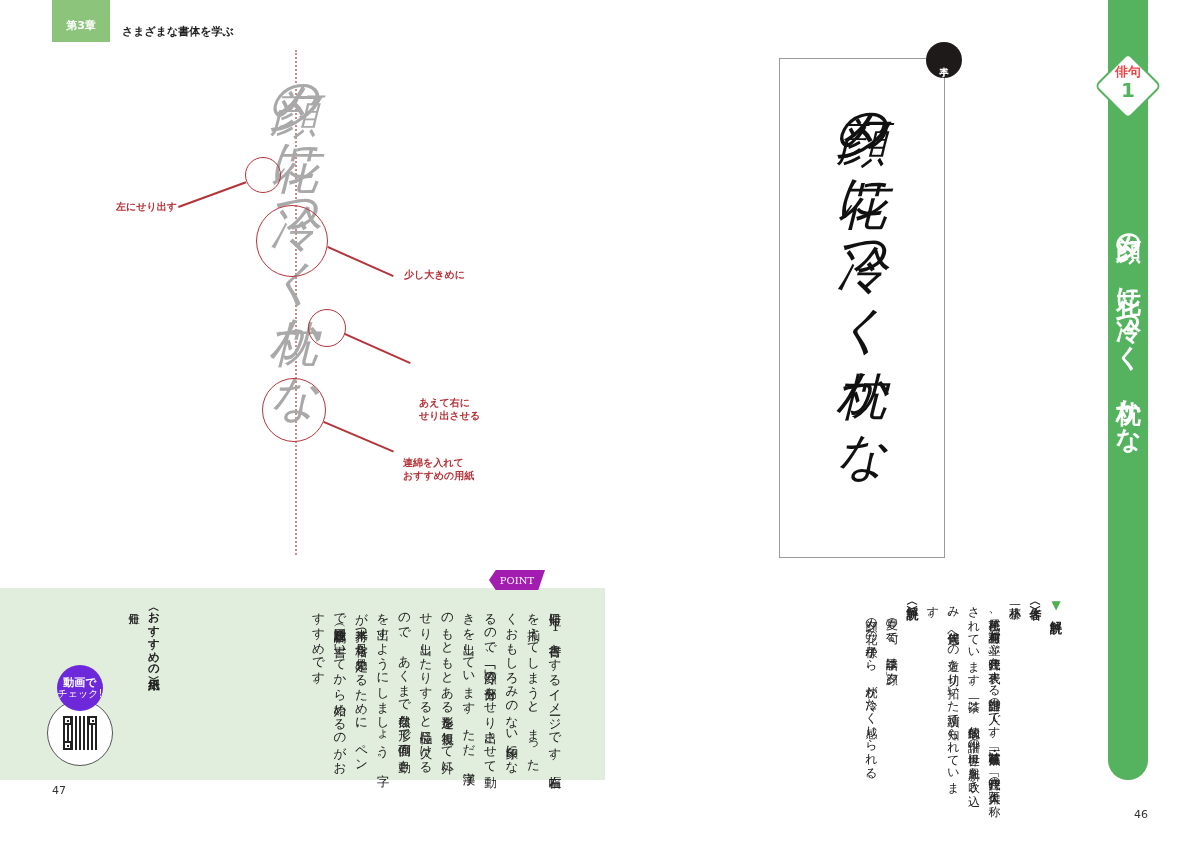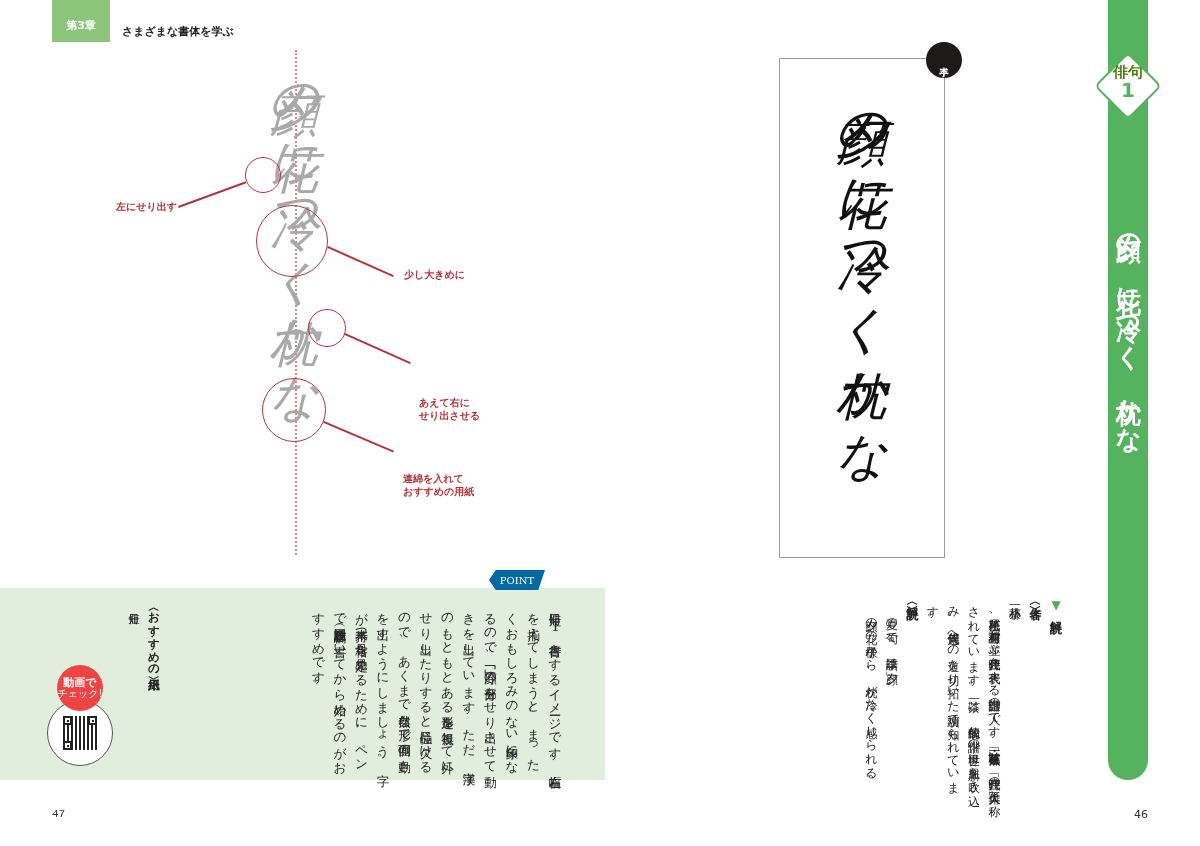--- a/index.html
+++ b/index.html
@@ -27,29 +27,29 @@
   .c2 { left: 256px; top: 205px; width: 72px; height: 72px; }
   .c3 { left: 308px; top: 309px; width: 38px; height: 38px; }
   .c4 { left: 262px; top: 378px; width: 64px; height: 64px; }
 
   .leader { height: 1.5px; background: #b5343a; transform-origin: 0 0; }
 
   .annot { font-size: 10px; font-weight: bold; color: #b5343a; line-height: 13px; }
 
   
   .point-box { left: 0; top: 588px; width: 605px; height: 192px; background: #e2eedd; }
-  .point-tag { left: 489px; top: 570px; width: 56px; height: 20px; background: #0369a1; color: #fff;
+  .point-tag { left: 489px; top: 570px; width: 56px; height: 20px; background: #a21caf; color: #fff;
     font-family: "DejaVu Serif", serif; font-size: 10px; display: flex; align-items: center; justify-content: center;
     clip-path: polygon(12% 0, 100% 0, 88% 100%, 12% 100%, 0 50%); }
   .point-text { left: 176px; top: 604px; height: 170px; width: 390px;
     font-family: "DejaVu Serif", serif; font-size: 12.6px; line-height: 21.5px; color: #222; letter-spacing: 0.3px; }
   .paper-heading { left: 146px; top: 604px; font-size: 11.5px; font-weight: bold; line-height: 16px; height: 170px; }
   .paper-value { left: 126px; top: 604px; font-size: 11.5px; line-height: 16px; }
 
-  .video-badge { left: 57px; top: 665px; width: 46px; height: 46px; border-radius: 50%; background: #ef4444; color: #fff;
+  .video-badge { left: 57px; top: 665px; width: 46px; height: 46px; border-radius: 50%; background: #6d28d9; color: #fff;
     display: flex; flex-direction: column; align-items: center; justify-content: center; z-index: 2; }
   .video-badge .l1 { font-size: 11px; font-weight: bold; line-height: 12px; }
   .video-badge .l2 { font-size: 10px; line-height: 10px; }
   .qr-circle { left: 47px; top: 700px; width: 66px; height: 66px; border-radius: 50%; background: #fff; border: 1px solid #555;
     display: flex; align-items: center; justify-content: center; }
   .qr { width: 34px; height: 34px; position: relative;
     background:
       repeating-linear-gradient(90deg, #222 0 2px, transparent 2px 4px),
       repeating-linear-gradient(0deg, transparent 0 3px, #fff 3px 5px);
     background-blend-mode: normal; }
@@ -69,22 +69,22 @@
   .commentary .hd { font-weight: bold; }
   .commentary .tri { color: #4caf50; }
 
   
   .title-bar { left: 1108px; top: 0; width: 40px; height: 780px; background: #55b25e; border-radius: 0 0 20px 20px; }
   .title-text { left: 1108px; top: 128px; width: 40px; height: 400px; color: #fff; font-size: 25px; font-weight: bold;
     line-height: 40px; letter-spacing: 0; display: flex; justify-content: center; }
   .haiku-diamond { left: 1094px; top: 52px; width: 68px; height: 68px; }
   .haiku-diamond .dia { position: absolute; left: 10px; top: 10px; width: 48px; height: 48px; background: #fff;
     border: 2px solid #55b25e; transform: rotate(45deg); border-radius: 6px; }
-  .haiku-diamond .lbl { position: absolute; left: 0; top: 12px; width: 68px; text-align: center; color: #4d7c0f;
-    font-size: 15px; font-weight: bold; line-height: 16px; }
+  .haiku-diamond .lbl { position: absolute; left: 0; top: 12px; width: 68px; text-align: center; color: #ef4444;
+    font-size: 13px; font-weight: bold; line-height: 16px; }
   .haiku-diamond .num { position: absolute; left: 0; top: 27px; width: 68px; text-align: center; color: #55b25e;
     font-size: 20px; font-weight: bold; line-height: 22px; }
 </style>
 </head>
 <body>
 
 <div class="abs chapter-tab">第3章</div>
 <div class="abs chapter-title">さまざまな書体を学ぶ</div>
 
 <div class="abs guide-line"></div>
@@ -99,21 +99,21 @@
 <div class="abs leader" style="left:328px;top:246px;width:72px;transform:rotate(24deg);"></div>
 <div class="abs leader" style="left:345px;top:333px;width:72px;transform:rotate(24deg);"></div>
 <div class="abs leader" style="left:324px;top:421px;width:76px;transform:rotate(23deg);"></div>
 
 <div class="abs annot" style="left:116px;top:200px;font-family:Liberation Serif, serif;">左にせり出す</div>
 <div class="abs annot" style="left:404px;top:268px;">少し大きめに</div>
 <div class="abs annot" style="left:419px;top:360px;margin-top:36px;">
   <div>あえて右に</div>
   <div>せり出させる</div>
 </div>
-<div class="abs annot" style="left:403px;top:472px;">
+<div class="abs annot" style="left:403px;top:456px;">
   <div>連綿を入れて</div>
   <div>おすすめの用紙</div>
 </div>
 
 <div class="abs point-box"></div>
 <div class="abs point-tag">POINT</div>
 <div class="abs point-text vtext">短冊に1行書きするイメージです。左右幅を揃えてしまうと、まったくおもしろみのない印象になるので、「顔」「冷」の部分をせり出させて動きを出しています。ただ、漢字のもともとある造形を無視して外にせり出したりすると品位に欠けるので、あくまで自然な形で側面の動きを出すようにしましょう。字が本来持つ骨格を見定めるために、ペンで設計図（草稿）を書いてから始めるのがおすすめです。</div>
 <div class="abs paper-heading vtext">〈おすすめの用紙〉</div>
 <div class="abs paper-value vtext">短冊</div>
 
@@ -122,21 +122,21 @@
   <span class="l2">チェック!</span>
 </div>
 <div class="abs qr-circle">
   <div class="qr">
     <span class="f" style="left:0;top:0;"></span>
     <span class="f" style="right:0;top:0;"></span>
     <span class="f" style="left:0;bottom:0;"></span>
   </div>
 </div>
 
-<div class="abs page-num" style="left:52px;top:808px;font-family:Liberation Mono, monospace;">47</div>
+<div class="abs page-num" style="left:52px;top:784px;">47</div>
 
 <div class="abs model-box"></div>
 <div class="abs model-callig vtext">夕顔の花に冷つく枕かな</div>
 <div class="abs model-badge vtext">手本</div>
 
 <div class="abs commentary vtext">
   <div class="hd"><span class="tri">▼</span><span>解説</span></div>
   <div class="hd">〈作者〉</div>
   <div>小林一茶</div>
   <div style="text-indent:1em;">松尾芭蕉、与謝蕪村と並ぶ江戸時代を代表する俳諧師の一人です。「芭蕉・蕪村・一茶」は、「江戸時代の三大俳人」と称されています。一茶は、伝統的な俳諧の世界に新風を吹き込み、近代俳句への道を切り拓いた功績で知られています。</div>

